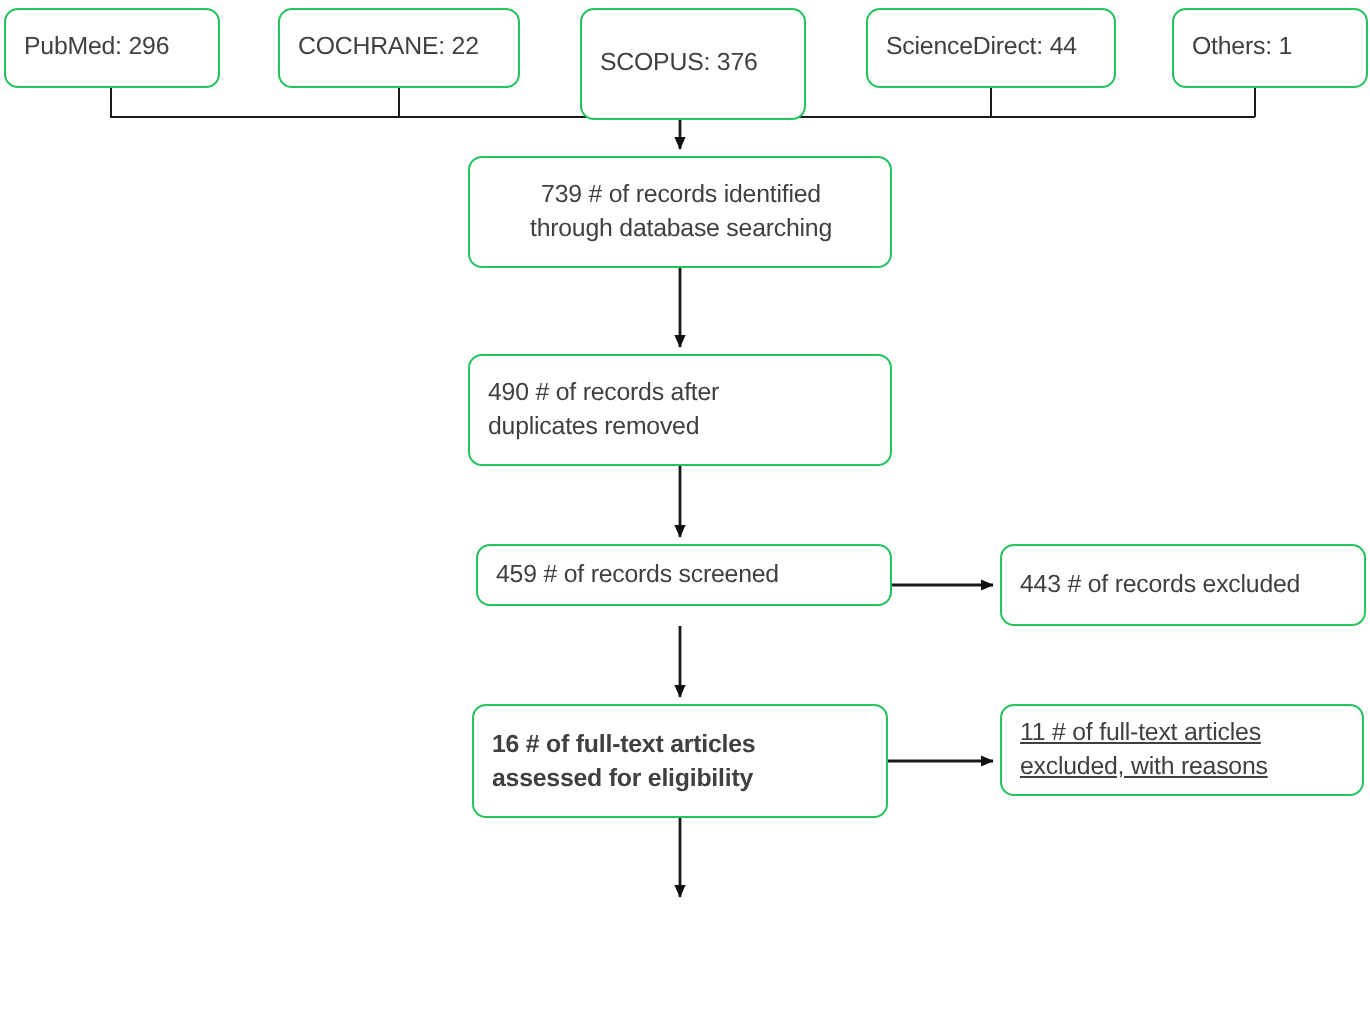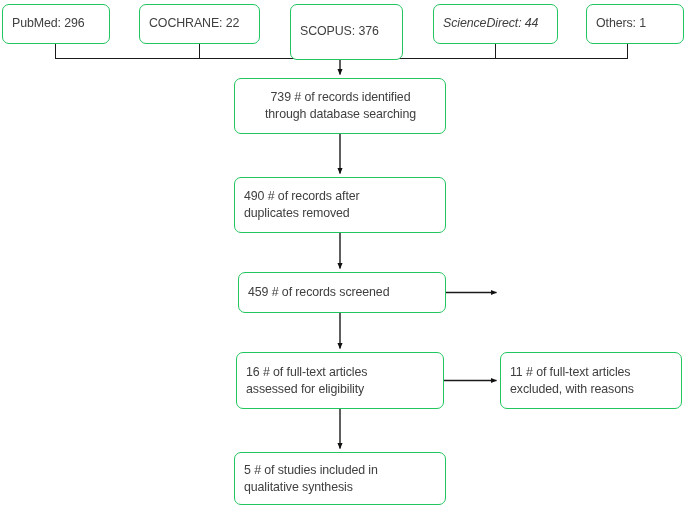--- a/index.html
+++ b/index.html
@@ -82,29 +82,28 @@
 
       <path d="M446,292.5 L496.5,292.5" marker-end="url(#arrowhead)"></path>
 
       <path d="M444,380.5 L496.5,380.5" marker-end="url(#arrowhead)"></path>
     </g>
   </svg>
 
   <div class="node src" style="left:2px;top:4px;width:108px;height:40px;">PubMed: 296</div>
   <div class="node src" style="left:139px;top:4px;width:121px;height:40px;">COCHRANE: 22</div>
   <div class="node src" style="left:290px;top:4px;width:113px;height:56px;">SCOPUS: 376</div>
-  <div class="node src" style="left:433px;top:4px;width:125px;height:40px;font-style:italic;">ScienceDirect: 44</div>
+  <div class="node src" style="left:433px;top:4px;width:125px;height:40px;">ScienceDirect: 44</div>
   <div class="node src" style="left:586px;top:4px;width:98px;height:40px;">Others: 1</div>
 
   <div class="node" style="left:234px;top:78px;width:212px;height:56px;text-align:center;">739 # of records identified
 through database searching</div>
   <div class="node" style="left:234px;top:177px;width:212px;height:56px;">490 # of records after
 duplicates removed</div>
-  <div class="node" style="left:238px;top:272px;width:208px;height:41px;">459 # of records screened</div>
-  <div class="node" style="left:236px;top:352px;width:208px;height:57px;">16 # of full-text articles
+  <div class="node" style="left:238px;top:272px;width:208px;height:31px;">459 # of records screened</div>
+  <div class="node" style="left:236px;top:352px;width:208px;height:57px;font-weight:bold;">16 # of full-text articles
 assessed for eligibility</div>
-  <div class="node" style="left:234px;top:452px;width:212px;height:53px;">5 # of studies included in
-qualitative synthesis</div>
 
-  <div class="node" style="left:500px;top:352px;width:182px;height:57px;">11 # of full-text articles
+  <div class="node" style="left:500px;top:272px;width:183px;height:41px;">443 # of records excluded</div>
+  <div class="node" style="left:500px;top:352px;width:182px;height:46px;text-decoration:underline;">11 # of full-text articles
 excluded, with reasons</div>
 
 </div>
 
 </body></html>

